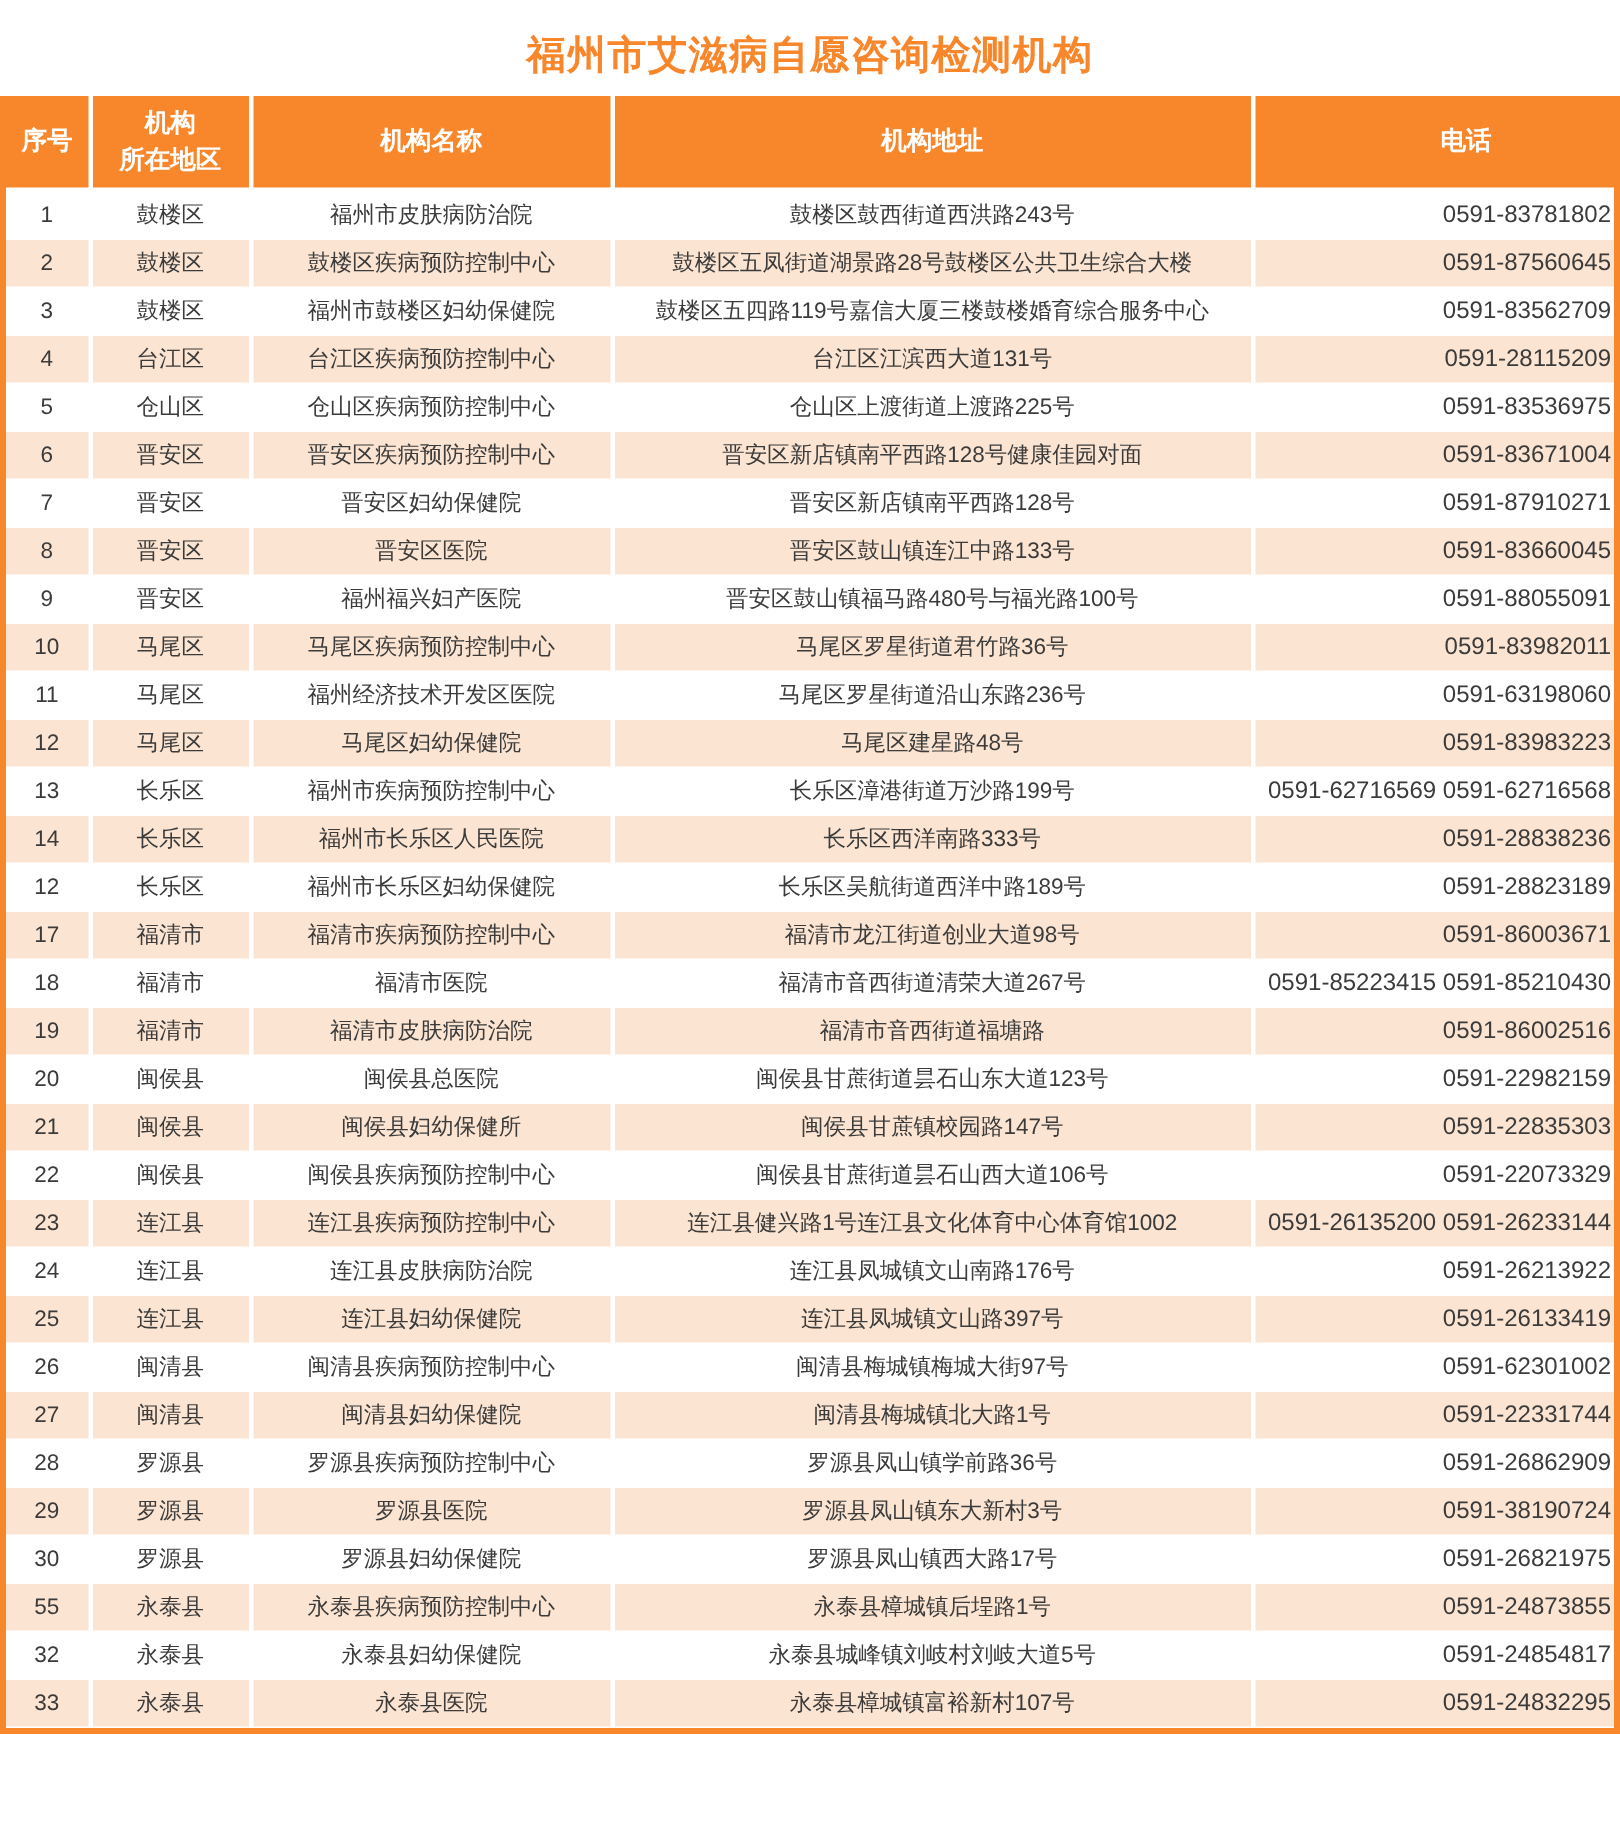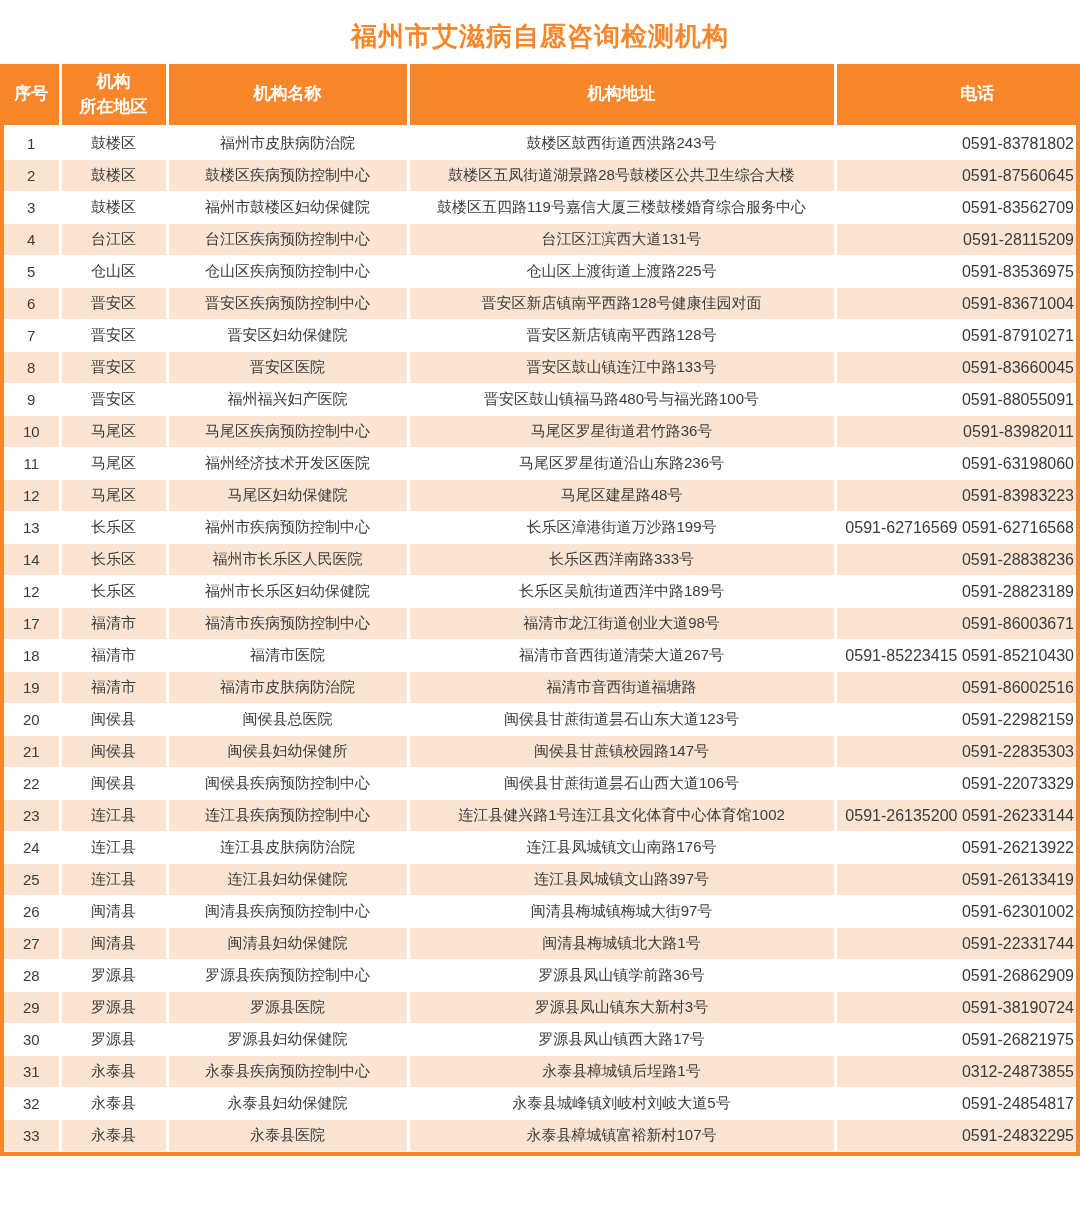--- a/index.html
+++ b/index.html
@@ -295,25 +295,25 @@
     <td class="phone">0591-38190724</td>
   </tr>
           <tr>
     <td>30</td>
     <td>罗源县</td>
     <td>罗源县妇幼保健院</td>
     <td>罗源县凤山镇西大路17号</td>
     <td class="phone">0591-26821975</td>
   </tr>
           <tr>
-    <td>31</td>
+    <td>55</td>
     <td>永泰县</td>
     <td>永泰县疾病预防控制中心</td>
     <td>永泰县樟城镇后埕路1号</td>
-    <td class="phone">0312-24873855</td>
+    <td class="phone">0591-24873855</td>
   </tr>
           <tr>
     <td>32</td>
     <td>永泰县</td>
     <td>永泰县妇幼保健院</td>
     <td>永泰县城峰镇刘岐村刘岐大道5号</td>
     <td class="phone">0591-24854817</td>
   </tr>
           <tr>
     <td>33</td>

